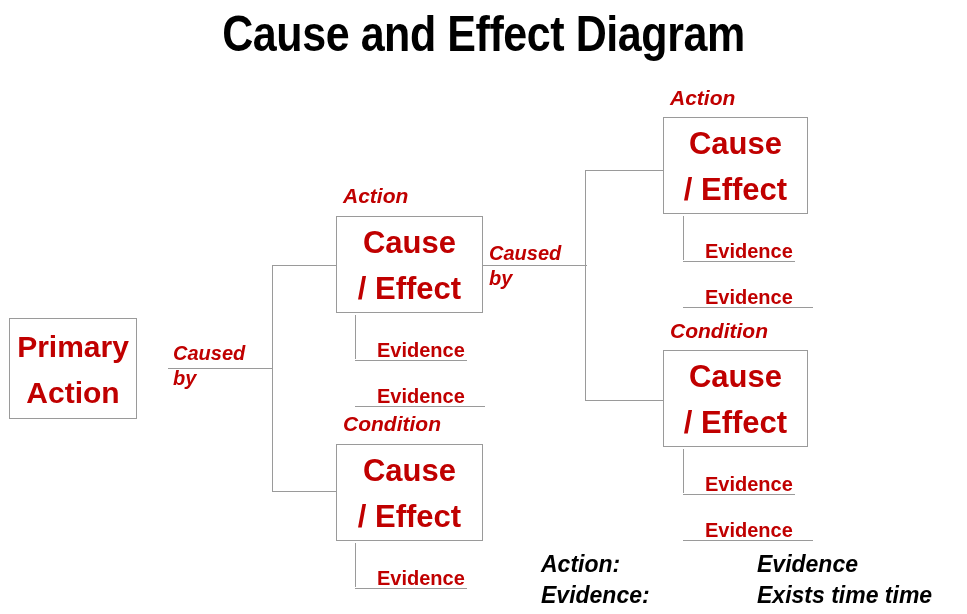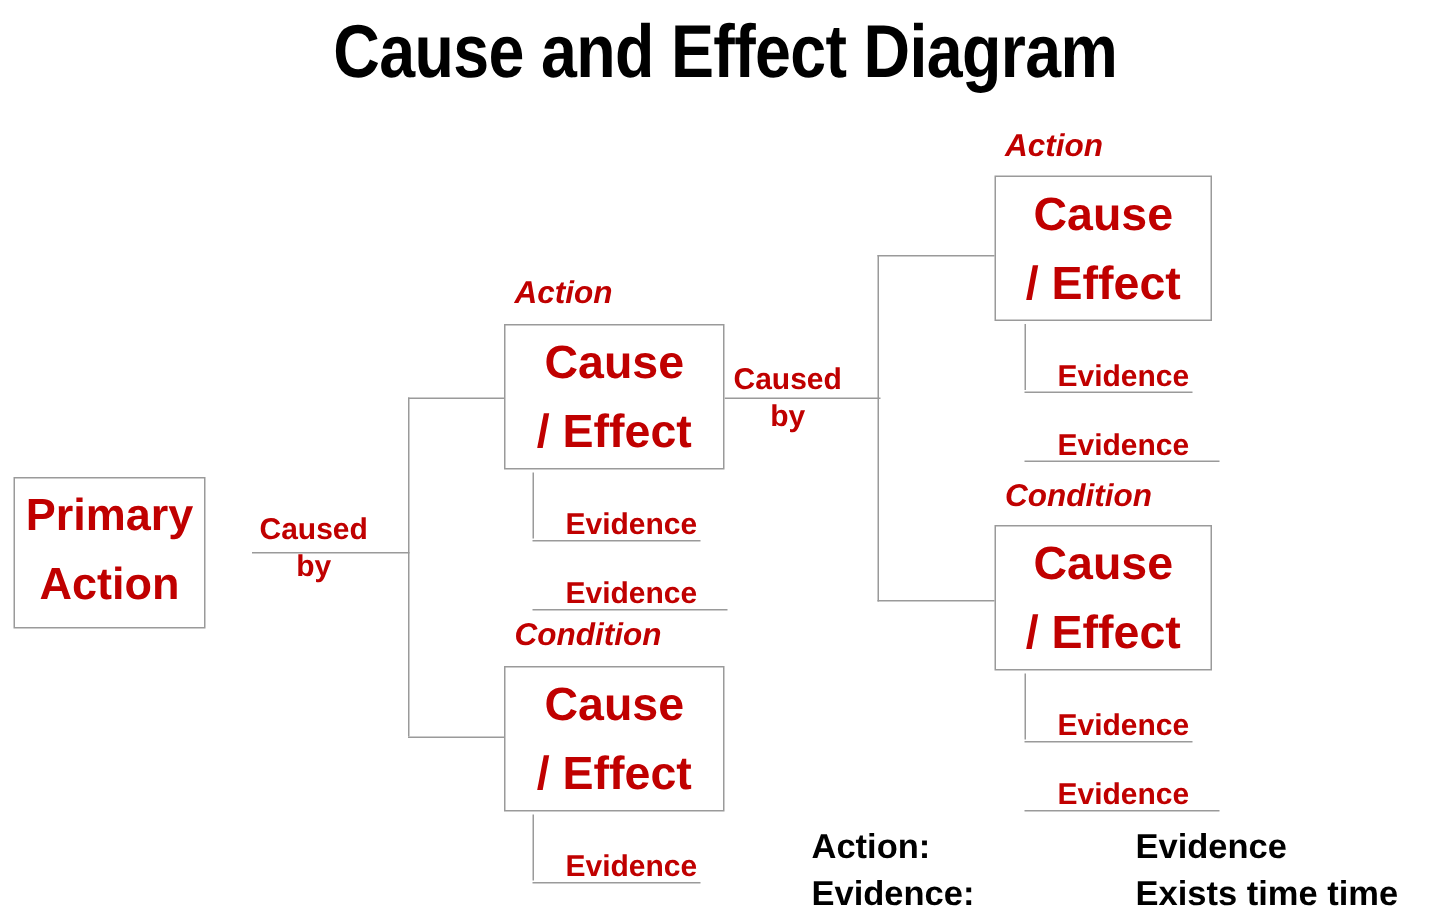--- a/index.html
+++ b/index.html
@@ -53,20 +53,21 @@
     border: 1.5px solid #9a9a9a;
     background: #ffffff;
     color: #C00000;
     font-family: "Liberation Sans", sans-serif;
     font-weight: bold;
     font-size: 31px;
     line-height: 46px;
     text-align: center;
     display: flex;
     flex-direction: column;
+    justify-content: center;
     align-items: center;
     padding-top: 2px;
   }
   .node-box .ln {
     display: block;
     white-space: nowrap;
   }
   .node-box.primary {
     font-size: 30px;
   }
@@ -86,23 +87,24 @@
   
   .caused-by {
     position: absolute;
     color: #C00000;
     font-family: "Liberation Sans", sans-serif;
     font-weight: bold;
     font-size: 20px;
     line-height: 25px;
     white-space: nowrap;
     background: transparent;
+    font-style: italic;
   }
   .caused-by .cb-1 { display: block; }
-  .caused-by .cb-2 { display: block; text-align: center; }
+  .caused-by .cb-2 { display: block; }
 
   
   .evidence-group {
     position: absolute;
   }
   .evidence-group .ev-stem {
     position: absolute;
     left: 0;
     top: 0;
     width: 0;
@@ -140,20 +142,21 @@
     top: 549px;
     color: #000000;
     font-family: "Liberation Sans", sans-serif;
     font-weight: bold;
     font-size: 23px;
     line-height: 31px;
   }
   .legend-row {
     display: flex;
     white-space: nowrap;
+    font-style: italic;
   }
   .legend-term { width: 216px; }
   .legend-def  { }
 </style>
 </head>
 <body>
 
 <div id="canvas">
 
   <div class="diagram-title">Cause and Effect Diagram</div>

